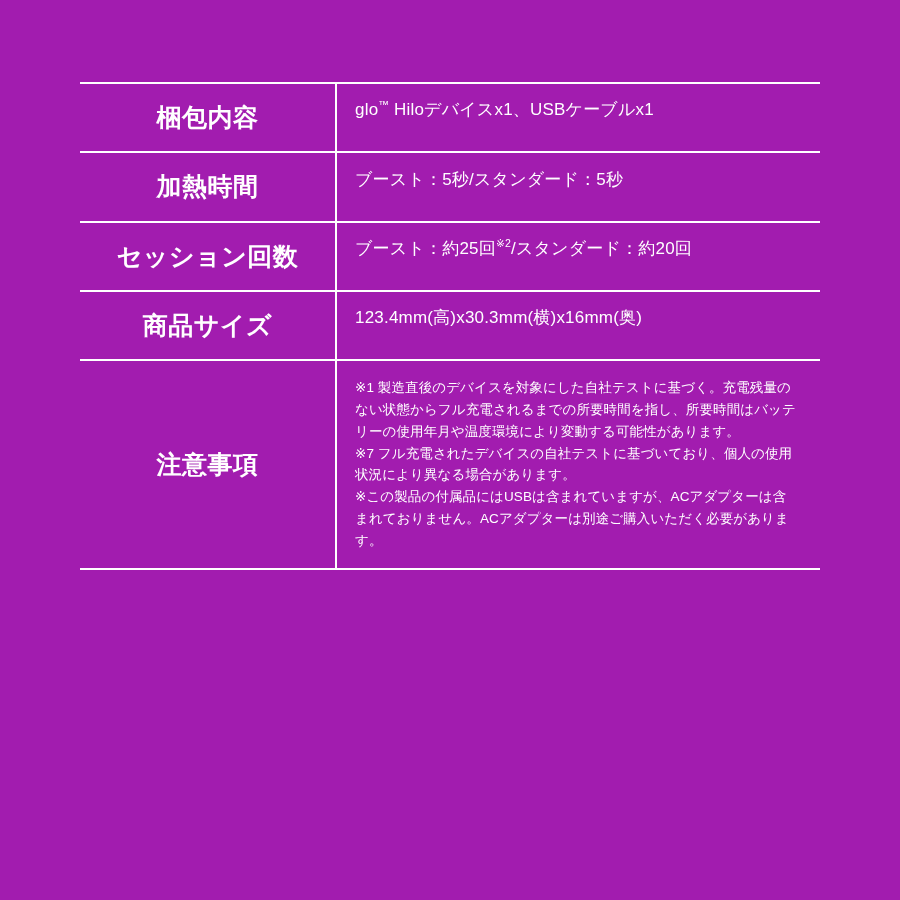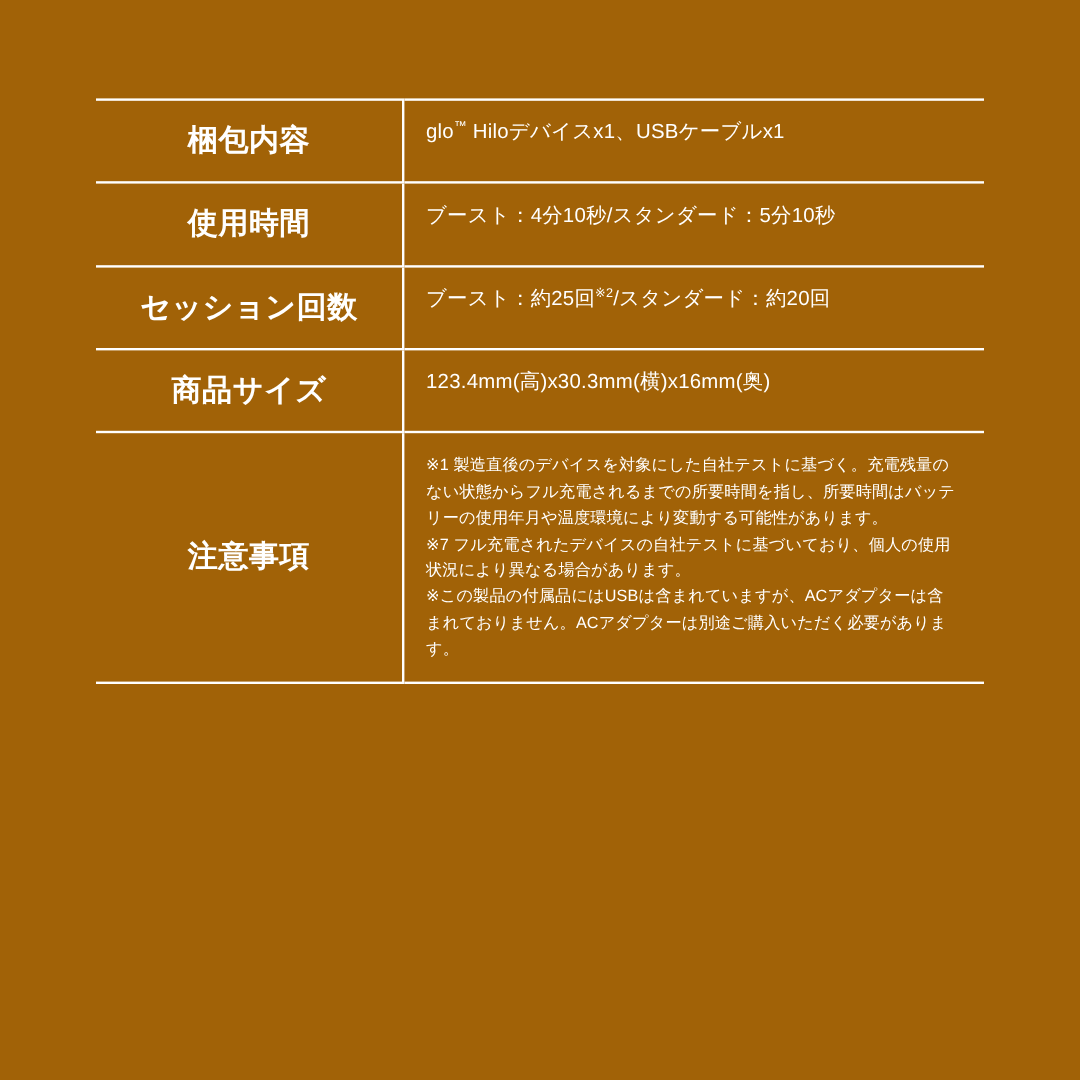--- a/index.html
+++ b/index.html
@@ -11,21 +11,21 @@
     width: 900px;
     height: 900px;
     font-family: "Liberation Sans", "DejaVu Sans", sans-serif;
     color: #ffffff;
     overflow: hidden;
   }
   .page {
     position: relative;
     width: 900px;
     height: 900px;
-    background: #a16207;
+    background: #a21caf;
     box-sizing: border-box;
   }
   .spec-table {
     position: absolute;
     left: 80px;
     top: 82px;
     width: 740px;
     border-collapse: collapse;
     border-top: 2px solid #ffffff;
     border-bottom: 2px solid #ffffff;
@@ -81,22 +81,22 @@
 <body>
 
 <div class="page">
   <table class="spec-table">
     <tbody>
       <tr>
         <td class="label">梱包内容</td>
         <td class="value">glo<span class="tm">™</span> Hiloデバイスx1、USBケーブルx1</td>
       </tr>
       <tr>
-        <td class="label">使用時間</td>
-        <td class="value">ブースト：4分10秒/スタンダード：5分10秒</td>
+        <td class="label">加熱時間</td>
+        <td class="value">ブースト：5秒/スタンダード：5秒</td>
       </tr>
       <tr>
         <td class="label">セッション回数</td>
         <td class="value">ブースト：約25回<sup>※2</sup>/スタンダード：約20回</td>
       </tr>
       <tr>
         <td class="label">商品サイズ</td>
         <td class="value">123.4mm(高)x30.3mm(横)x16mm(奥)</td>
       </tr>
       <tr>

